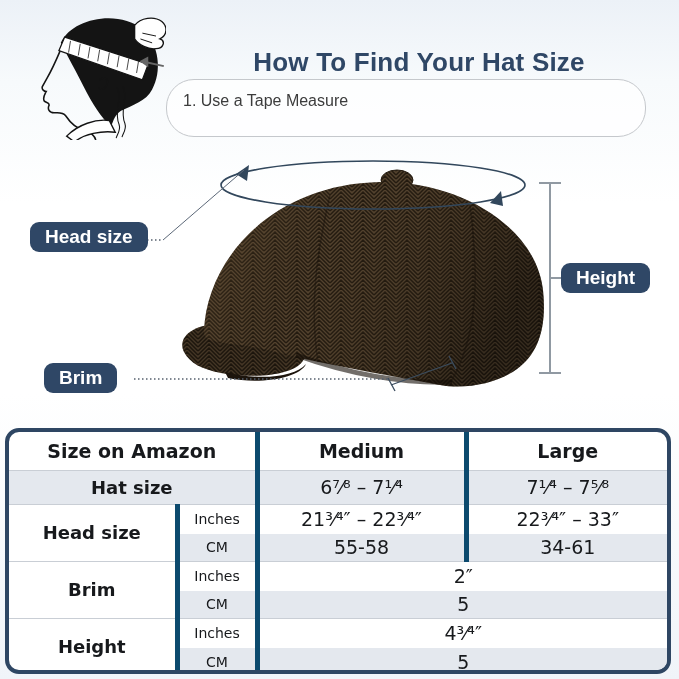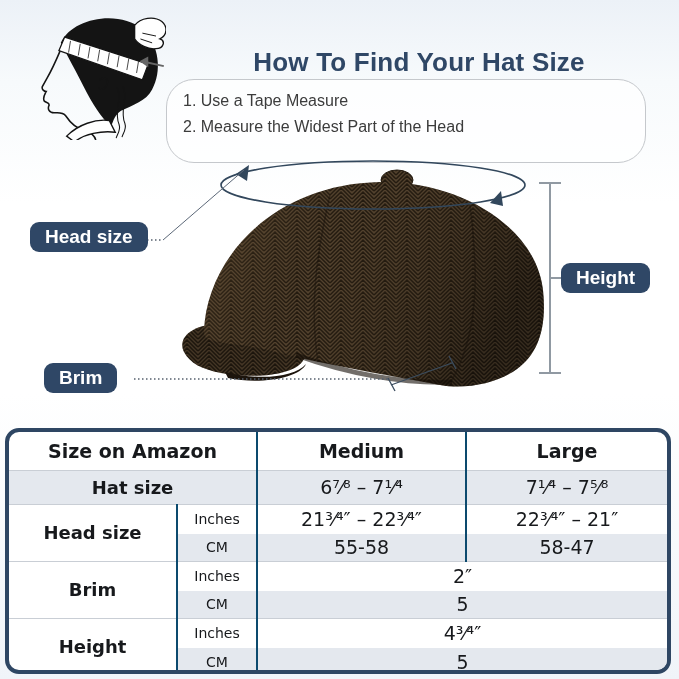--- a/index.html
+++ b/index.html
@@ -33,21 +33,21 @@
   .pill-brim{left:44px;top:363px;}
   .table-wrap{
     position:absolute;left:5px;top:428px;width:666px;height:246px;box-sizing:border-box;
     border:4px solid var(--table-border);border-radius:14px;background:#fff;overflow:hidden;
   }
   table.size-chart{width:100%;height:100%;border-collapse:collapse;table-layout:fixed;}
   .size-chart td{
     text-align:center;vertical-align:middle;color:#17191c;padding:0;
     font-family:"DejaVu Sans","Liberation Sans",sans-serif;
   }
-  .vline{border-left:2px solid #0c4a6e;margin-left:16px;}
+  .vline{border-left:5px solid #0c4a6e;margin-left:16px;}
   .hline{border-top:1px solid #c9ced5;}
   .shade{background:#e4e8ee;}
   .lbl{font-weight:700;font-size:18px;font-family:"Liberation Sans",sans-serif;}
   .hdrc{font-weight:700;font-size:19px;font-family:"Liberation Sans",sans-serif;}
   .unit{font-size:14px;color:#3f4349;}
   .val{font-size:19px;}
   tr.r-hdr{height:38px;}
   tr.r-hat{height:34px;padding-left:12px;}
   tr.r-in{height:30px;}
   tr.r-cm{height:27px;}
@@ -70,21 +70,20 @@
     <path d="M128,22 C134,14 148,12 156,18 C162,23 162,32 154,36 C160,38 158,46 150,46 C142,47 132,42 128,36 Z" fill="#ffffff" stroke="#141414" stroke-width="1.4"></path>
     <path d="M136,30 L150,33 M134,36 L146,40" stroke="#141414" stroke-width="1"></path>
     <g>
       <line x1="158" y1="64" x2="140" y2="60" stroke="#666" stroke-width="2"></line>
       <polygon points="133,59 142,54 142,65" fill="#666"></polygon>
     </g>
   </svg>
 
   <div class="steps-box">
     <div class="step">1. Use a Tape Measure</div>
-    <div class="step">2. Measure the Widest Part of the Head</div>
   </div>
 
   <svg class="diagram-svg" width="679" height="300" viewBox="0 0 679 300">
     <defs>
       <pattern id="hb" width="22" height="12" patternUnits="userSpaceOnUse">
         <rect width="22" height="12" fill="#53422e"></rect>
         <path d="M0,3 L11,-8 L22,3 M0,7 L11,-4 L22,7 M0,11 L11,0 L22,11 M0,15 L11,4 L22,15 M0,19 L11,8 L22,19 M0,23 L11,12 L22,23" fill="none" stroke="#241b10" stroke-width="1.5"></path>
       </pattern>
       <linearGradient id="shade" x1="0" y1="0" x2="1" y2="0.35">
         <stop offset="0" stop-color="#8a6d45" stop-opacity="0.28"></stop>
@@ -150,26 +149,26 @@
       </tr>
       <tr class="r-hat shade">
         <td colspan="2" class="lbl hline">Hat size</td>
         <td class="val vline hline">6⁷⁄⁸ – 7¹⁄⁴</td>
         <td class="val vline hline">7¹⁄⁴ – 7⁵⁄⁸</td>
       </tr>
       <tr class="r-in">
         <td rowspan="2" class="lbl hline">Head size</td>
         <td class="unit vline hline">Inches</td>
         <td class="val vline hline">21³⁄⁴″ – 22³⁄⁴″</td>
-        <td class="val vline hline">22³⁄⁴″ – 21″</td>
+        <td class="val vline hline">22³⁄⁴″ – 33″</td>
       </tr>
       <tr class="r-cm shade">
         <td class="unit vline">CM</td>
         <td class="val vline">55-58</td>
-        <td class="val vline">58-47</td>
+        <td class="val vline">34-61</td>
       </tr>
       <tr class="r-in">
         <td rowspan="2" class="lbl hline">Brim</td>
         <td class="unit vline hline">Inches</td>
         <td colspan="2" class="val vline hline">2″</td>
       </tr>
       <tr class="r-cm shade">
         <td class="unit vline">CM</td>
         <td colspan="2" class="val vline">5</td>
       </tr>

